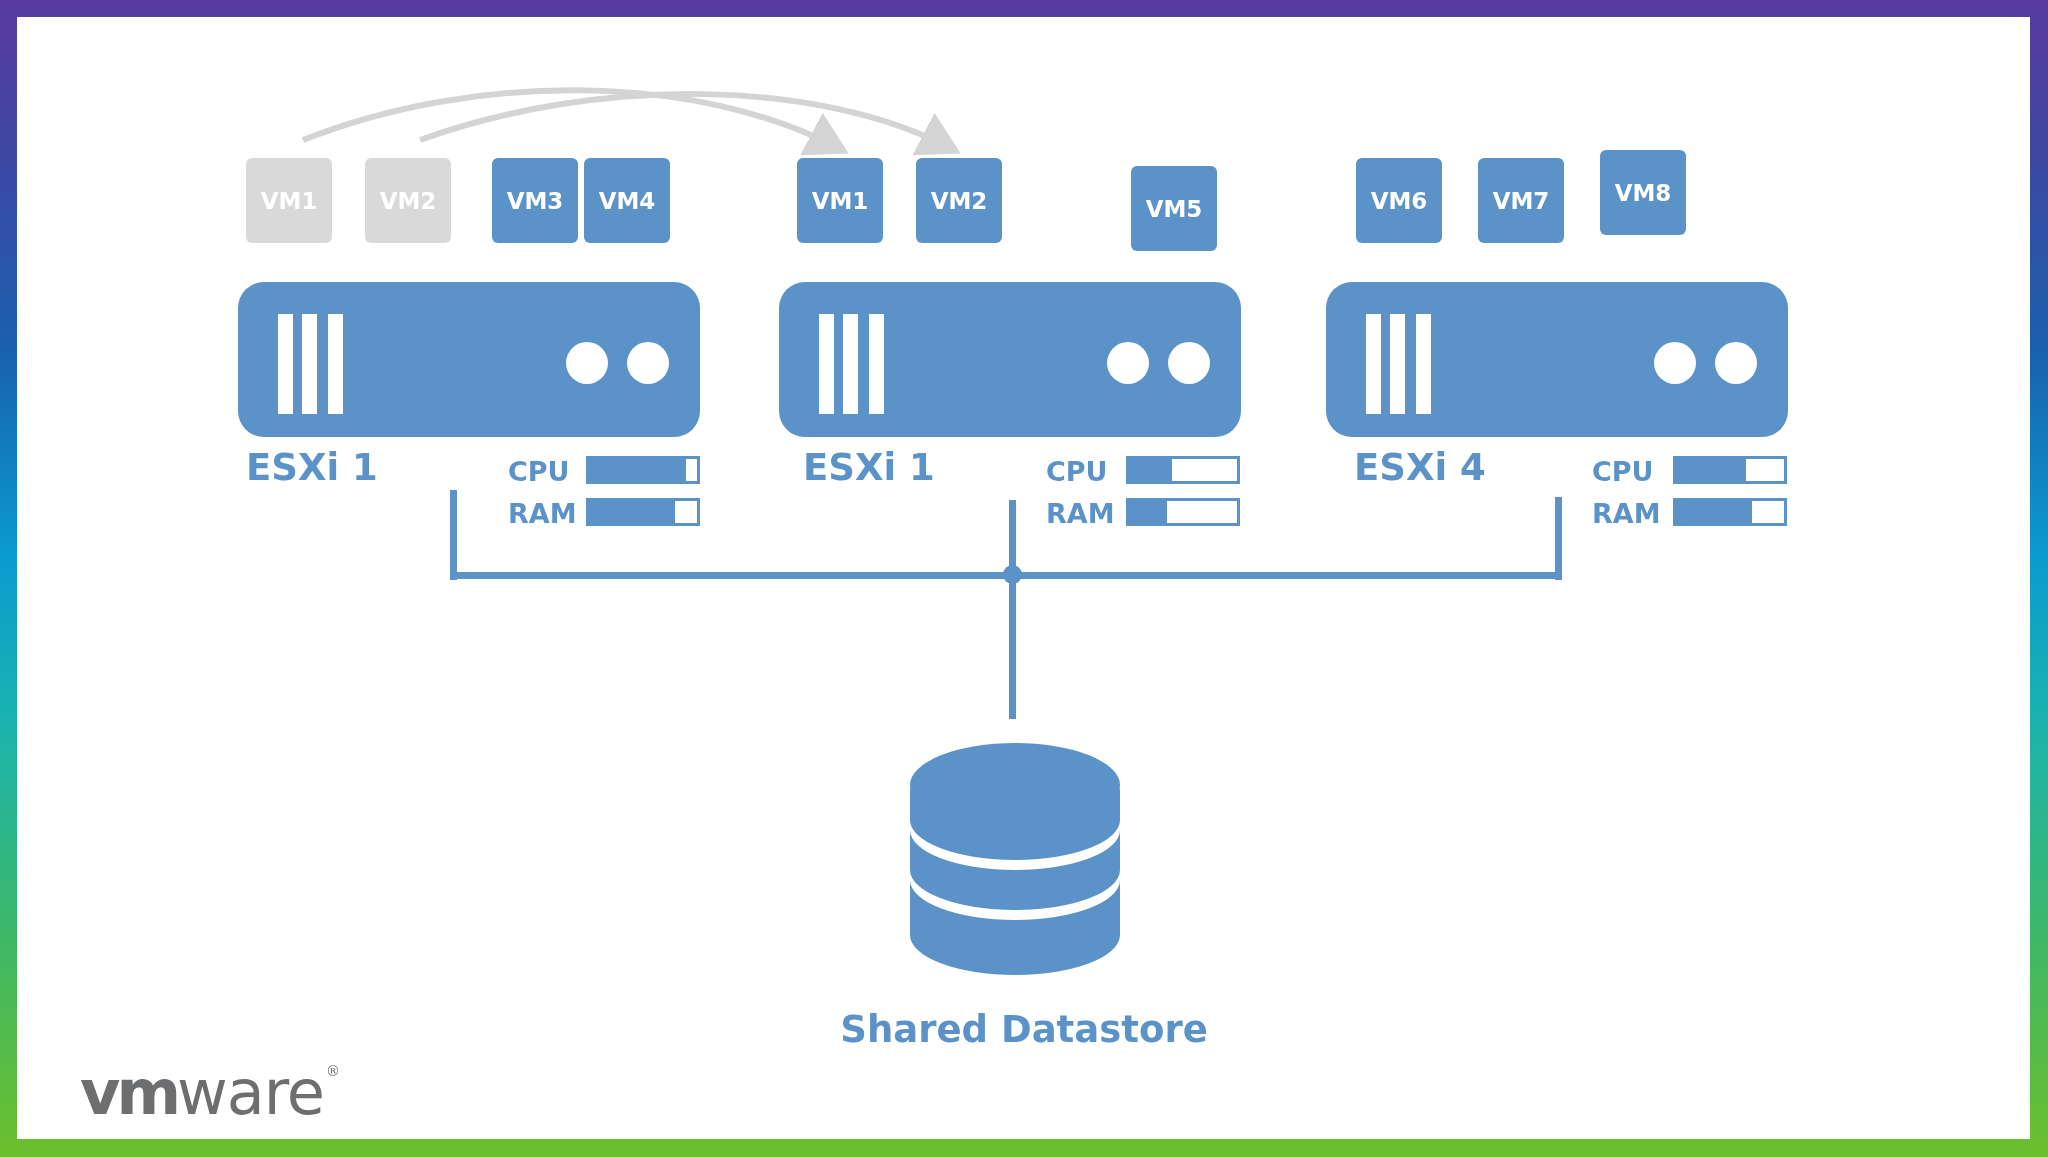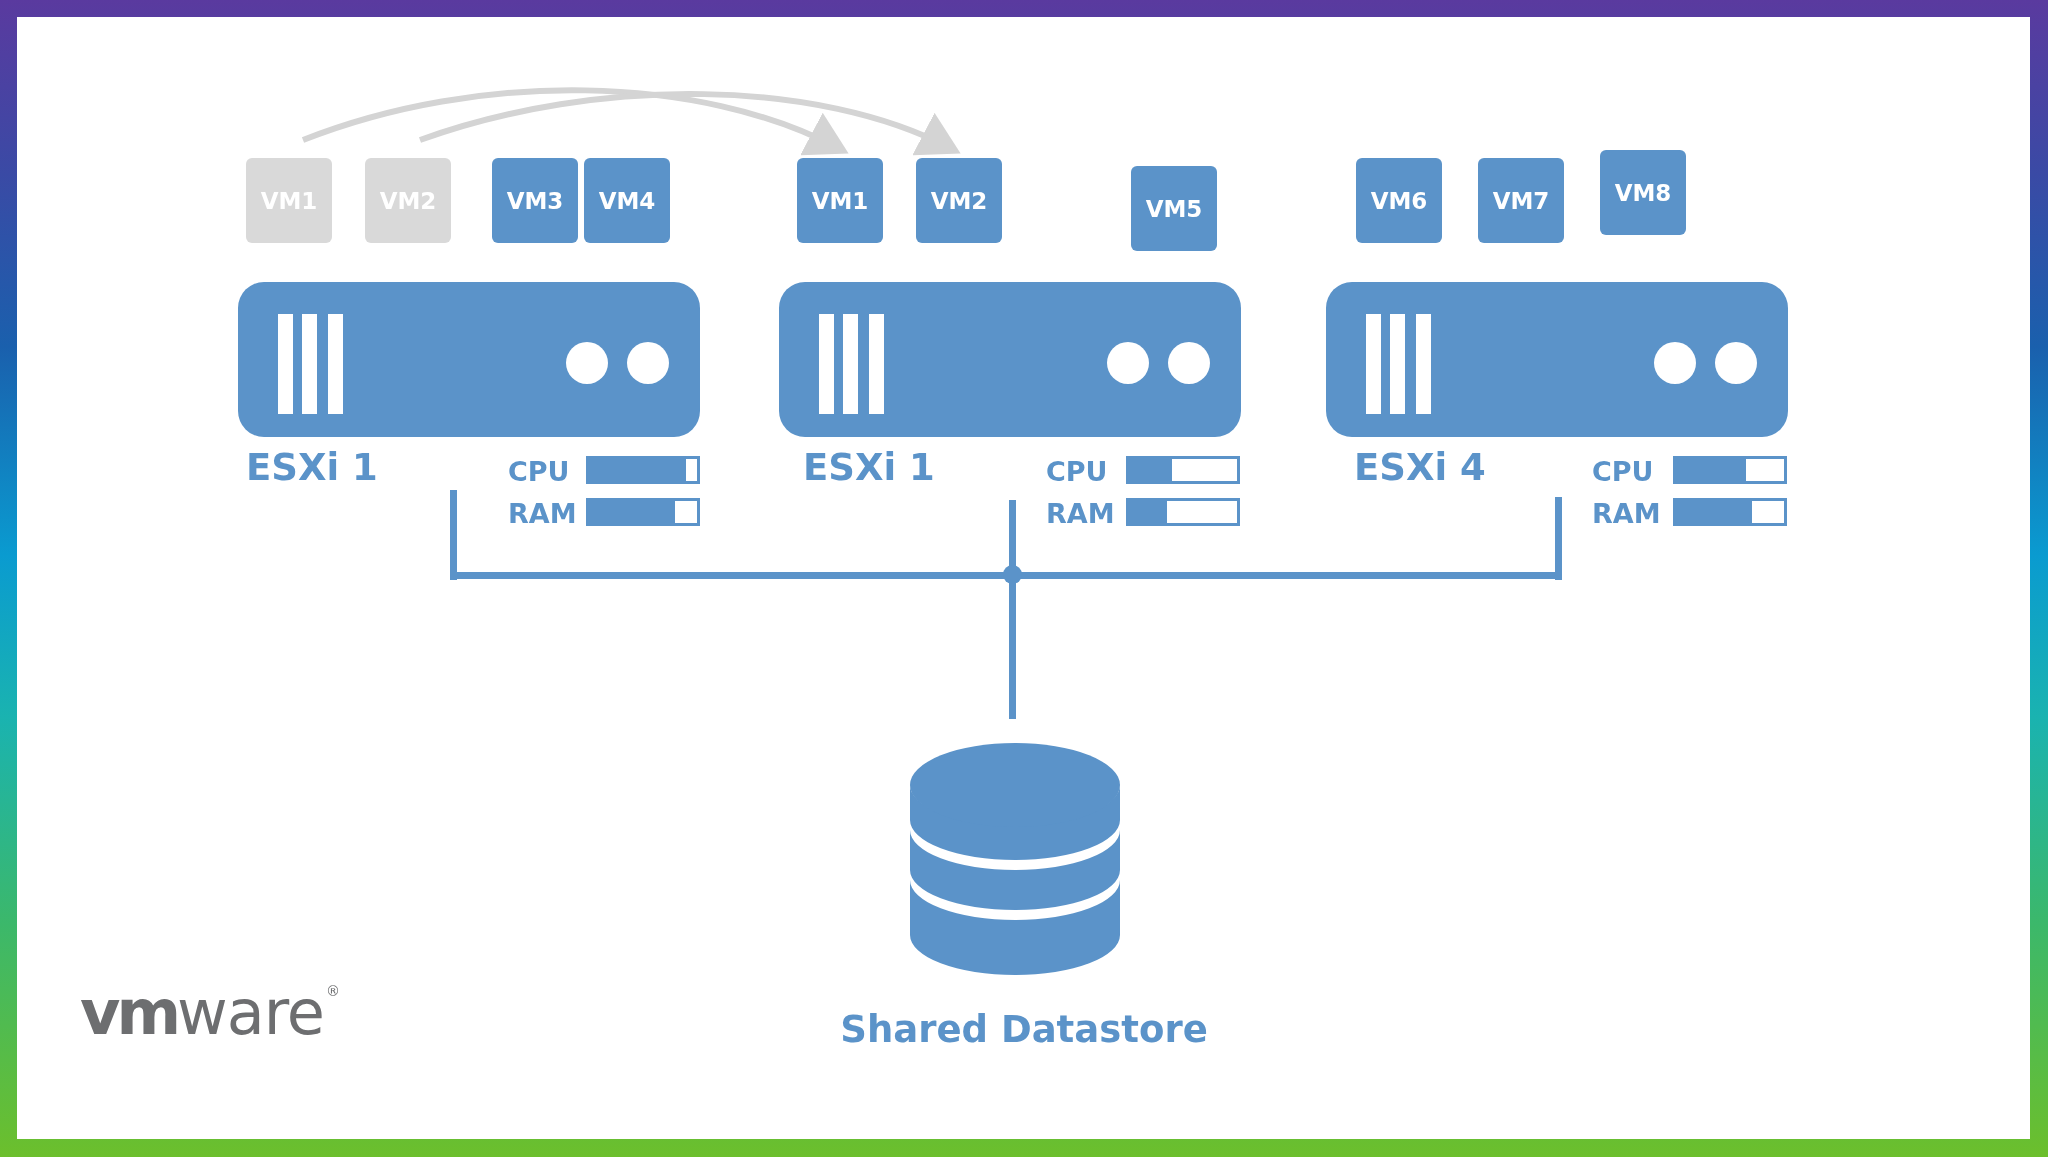--- a/index.html
+++ b/index.html
@@ -14,21 +14,21 @@
   .vm.ghost{background:#d9d9d9;}
   .server{position:absolute;width:462px;height:155px;background:#5b93c9;border-radius:26px;}
   .slot{position:absolute;top:32px;width:15px;height:100px;background:#fff;}
   .led{position:absolute;top:60px;width:42px;height:42px;border-radius:50%;background:#fff;}
   .esx-label{position:absolute;font-size:37px;font-weight:bold;color:#5b93c9;}
   .meter-label{position:absolute;font-size:27px;font-weight:bold;color:#5b93c9;}
   .meter{position:absolute;width:114px;height:28px;border:3px solid #5b93c9;box-sizing:border-box;background:#fff;}
   .meter-fill{height:100%;background:#5b93c9;}
   .net{position:absolute;background:#5b93c9;}
   #ds-label{position:absolute;left:0;width:2048px;top:1008px;text-align:center;font-size:37px;font-weight:bold;color:#5b93c9;}
-  #logo{position:absolute;left:80px;top:976px;font-size:62px;color:#6d6e70;letter-spacing:-1px;font-family:"DejaVu Sans",sans-serif;}
+  #logo{position:absolute;left:80px;top:1056px;font-size:62px;color:#6d6e70;letter-spacing:-1px;font-family:"DejaVu Sans",sans-serif;}
   #logo b{font-weight:900;letter-spacing:-4px;}
   #logo sup{font-size:14px;vertical-align:38px;margin-left:2px;}
 </style>
 </head>
 <body>
 
 <div id="canvas"></div>
 
 <svg class="abs" style="left:0;top:0" width="2048" height="1157">
   <defs>

